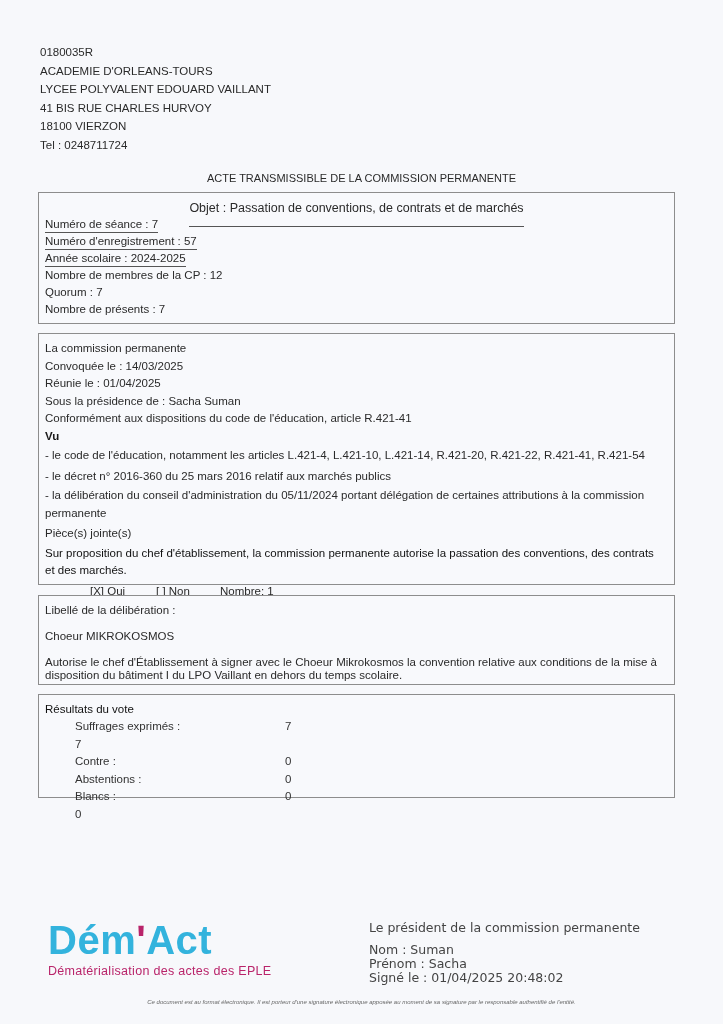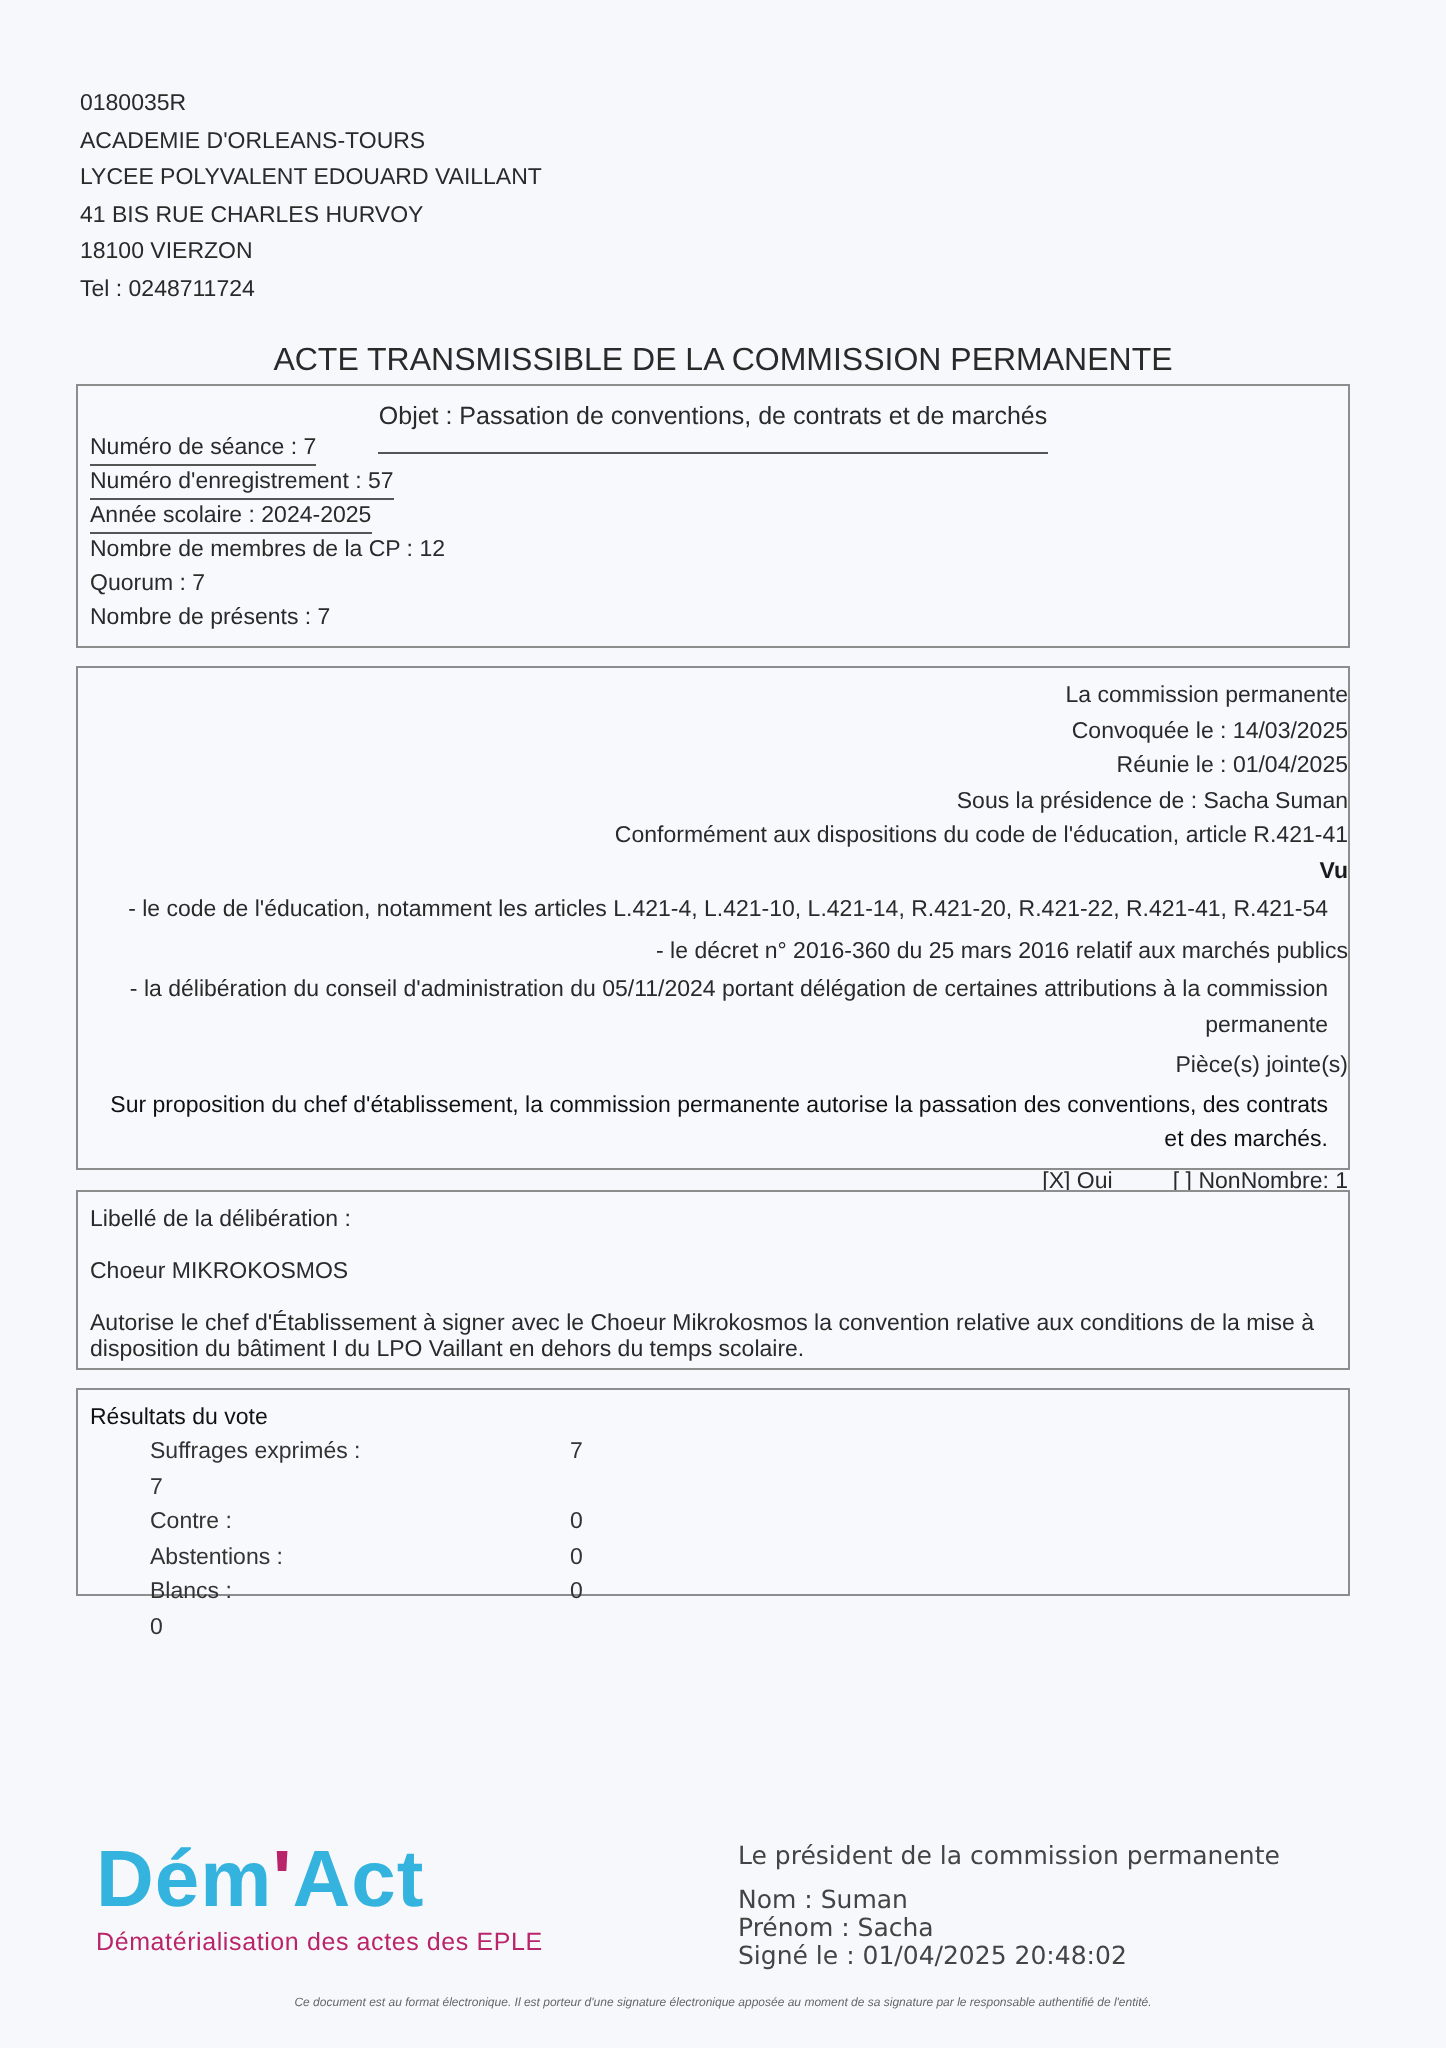--- a/index.html
+++ b/index.html
@@ -1,31 +1,31 @@
 <!DOCTYPE html>
 <html><head>
 <meta charset="utf-8">
 <style>
   html, body { margin:0; padding:0; }
   body {
     width:723px; height:1024px; background:#f7f8fb; position:relative;
     font-family:"Liberation Sans", sans-serif; color:#2a2a2a; overflow:hidden;
   }
   .header { position:absolute; left:40px; top:43px; font-size:11.5px; line-height:18.5px; }
-  .doc-title { position:absolute; left:0; width:723px; top:172px; text-align:center; font-size:16px; }
+  .doc-title { position:absolute; left:0; width:723px; top:172px; text-align:center; font-size:11px; }
   .box { position:absolute; left:38px; width:637px; border:1px solid #8d8d8d; box-sizing:border-box; background:#f8f9fc; }
   .box1 { top:192px; height:132px; }
   .box2 { top:333px; height:252px; }
   .box3 { top:595px; height:90px; }
   .box4 { top:694px; height:104px; }
   .line { font-size:11.5px; line-height:17px; padding-left:6px; }
   .objet { text-align:center; font-size:12.5px; margin-top:7px; line-height:16px; }
   .objet span { border-bottom:1px solid #555; padding-bottom:11px; }
   .ul { display:inline-block; border-bottom:1px solid #555; line-height:15px; }
-  .b2 { padding-top:6px;text-align:right; }
+  .b2 { padding-top:6px; }
   .b2 .line { line-height:17.5px; }
   .wrap { line-height:13px; padding-right:10px; margin:2px 0 3px 0; }
   .bold { font-weight:bold; color:#1a1a1a; }
   .pj { padding-left:51px; }
   .pj span { display:inline-block; }
   .b3 { padding-top:6px; }
   .b3 .gap { height:9px; }
   .b4 { padding-top:6px; }
   .vote-row { display:flex; font-size:11.5px; line-height:17.5px; padding-left:6px;margin-left:30px; }
   .vote-row .lbl { width:210px; color:#333; }

